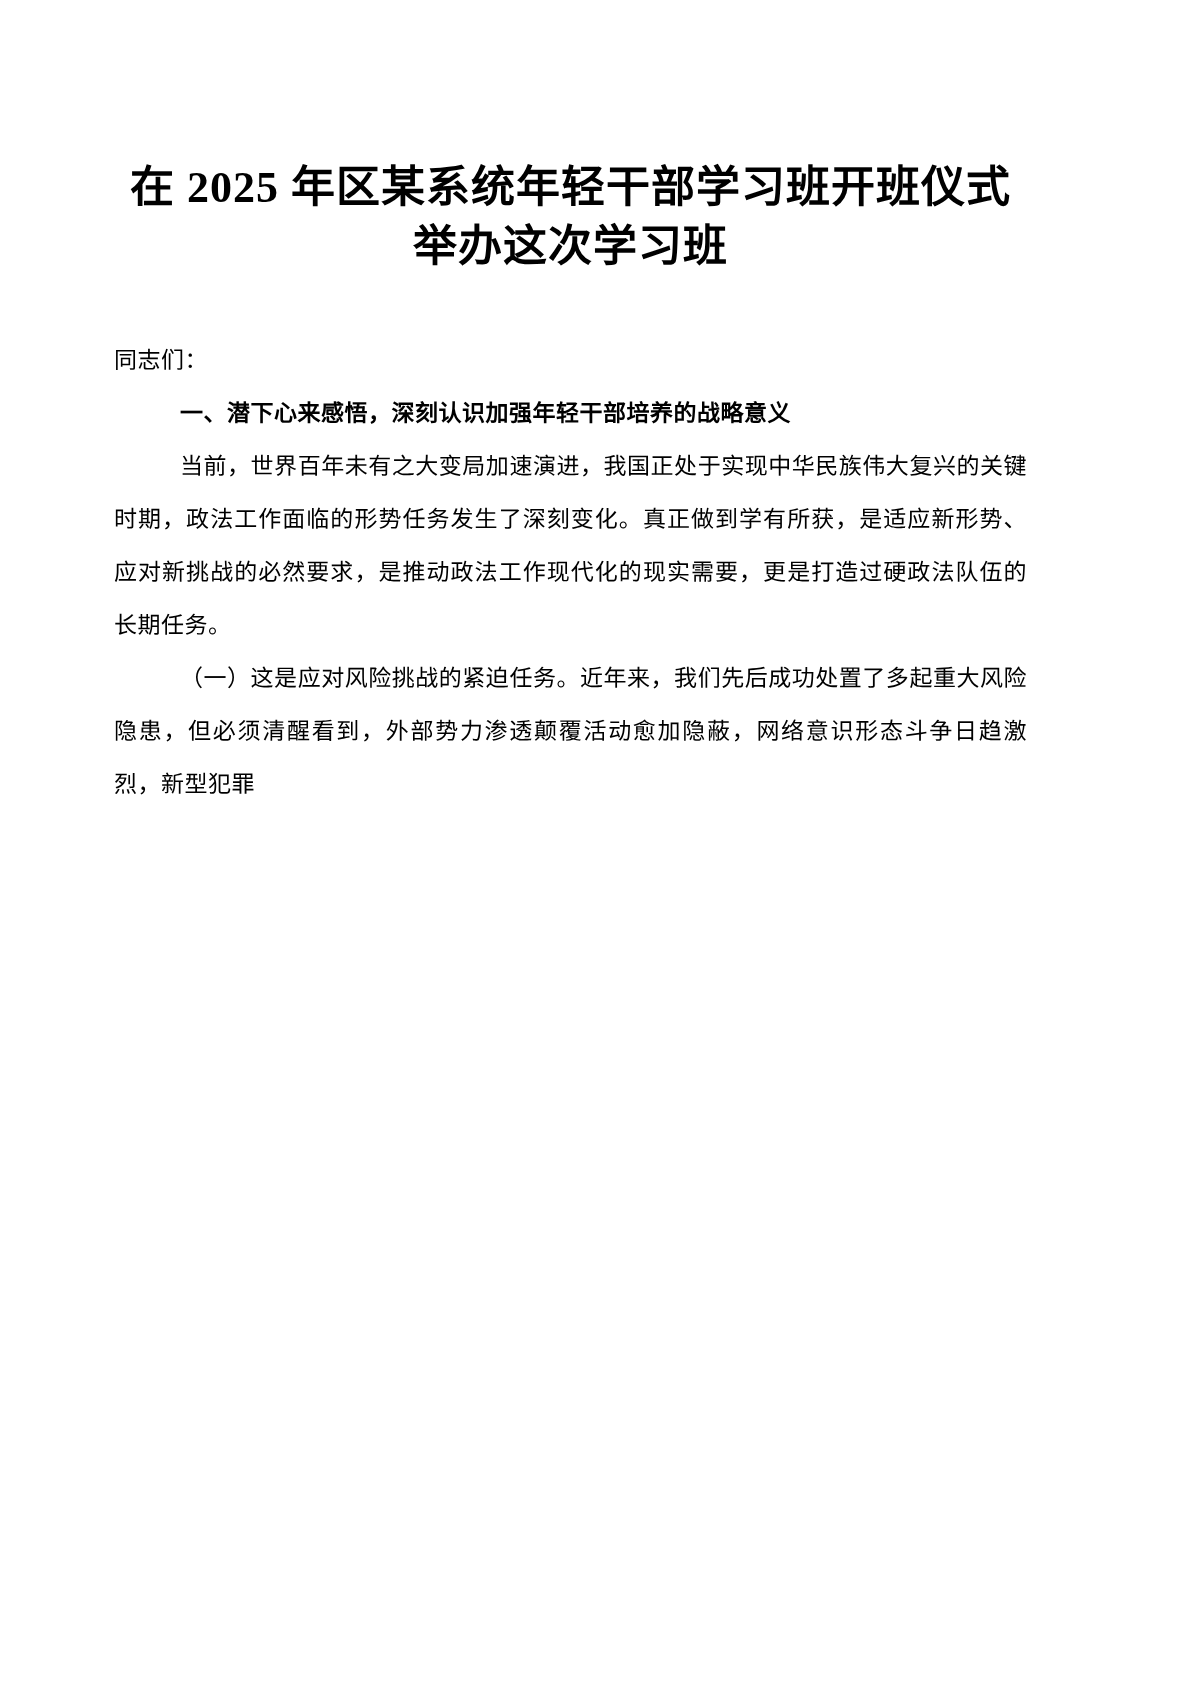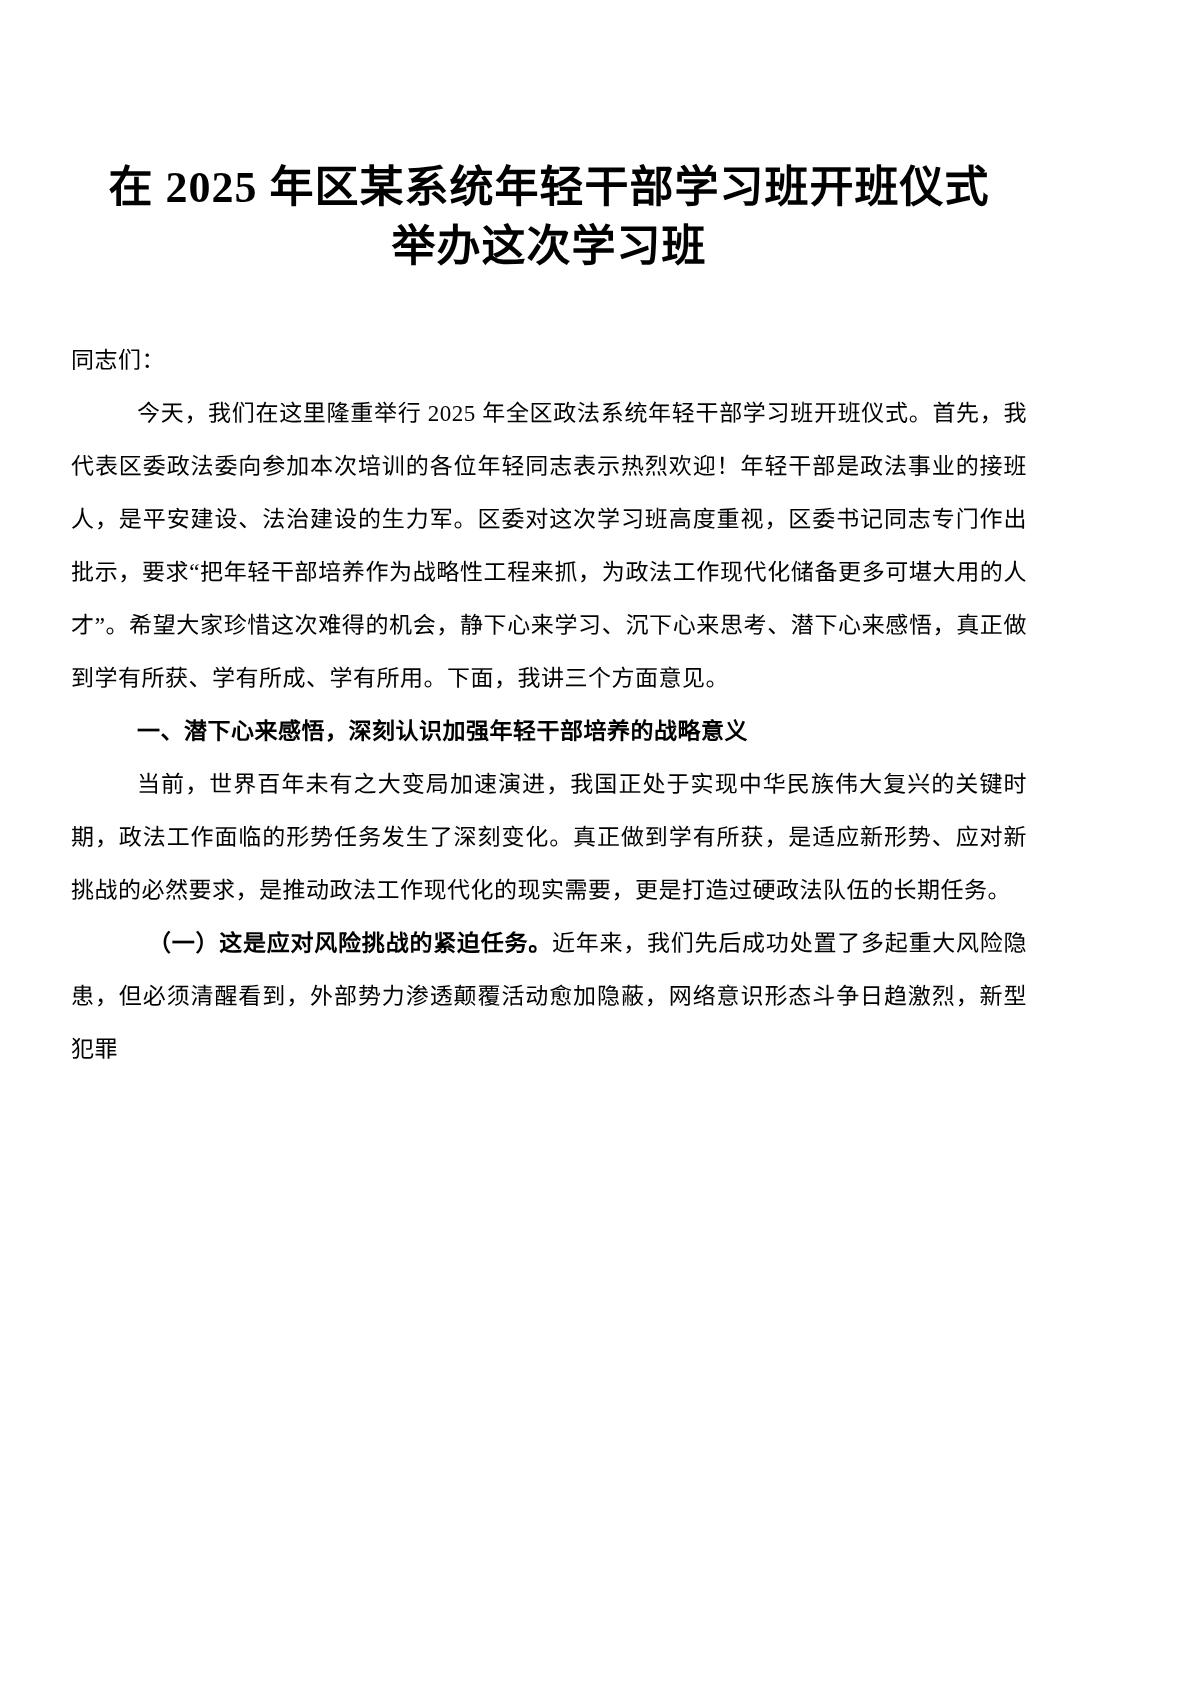--- a/index.html
+++ b/index.html
@@ -6,21 +6,21 @@
     margin: 0;
     padding: 0;
     background: #ffffff;
   }
   .page {
     position: relative;
     width: 1190px;
     height: 1683px;
     background: #ffffff;
     box-sizing: border-box;
-    padding: 158px 163px 0 71px;
+    padding: 158px 163px 0 114px;
     color: #000000;
     font-family: "Liberation Serif", "DejaVu Serif", serif;
     overflow: hidden;
   }
   .doc-title {
     margin: 0 0 58px 0;
     font-size: 44px;
     line-height: 59px;
     font-weight: bold;
     text-align: center;
@@ -40,37 +40,35 @@
   .para {
     text-indent: 66px;
   }
   .section-heading {
     font-weight: bold;
     text-indent: 66px;
     font-family: "Liberation Sans", "DejaVu Sans", sans-serif;
     letter-spacing: 0.5px;
   }
   .sub-lead {
-    font-weight: bold;
-    margin-left: 11px;
+    font-weight: normal;
   }
 </style>
 </head>
 <body>
 
 <div class="page">
   <h1 class="doc-title">
     <div>在 2025 年区某系统年轻干部学习班开班仪式</div>
     <div>举办这次学习班</div>
   </h1>
 
   <div class="doc-body">
     <p class="salutation">同志们：</p>
 
-    <p class="para">今天，我们在这里隆重举行 2025 年全区政法系统年轻干部学习班开班仪式。首先，我代表区委政法委向参加本次培训的各位年轻同志表示热烈欢迎！年轻干部是政法事业的接班人，是平安建设、法治建设的生力军。区委对这次学习班高度重视，区委书记同志专门作出批示，要求“把年轻干部培养作为战略性工程来抓，为政法工作现代化储备更多可堪大用的人才”。希望大家珍惜这次难得的机会，静下心来学习、沉下心来思考、潜下心来感悟，真正做到学有所获、学有所成、学有所用。下面，我讲三个方面意见。</p>
 
     <p class="section-heading">一、潜下心来感悟，深刻认识加强年轻干部培养的战略意义</p>
 
     <p class="para">当前，世界百年未有之大变局加速演进，我国正处于实现中华民族伟大复兴的关键时期，政法工作面临的形势任务发生了深刻变化。真正做到学有所获，是适应新形势、应对新挑战的必然要求，是推动政法工作现代化的现实需要，更是打造过硬政法队伍的长期任务。</p>
 
     <p class="para"><span class="sub-lead">（一）这是应对风险挑战的紧迫任务。</span><span>近年来，我们先后成功处置了多起重大风险隐患，但必须清醒看到，外部势力渗透颠覆活动愈加隐蔽，网络意识形态斗争日趋激烈，新型犯罪</span></p>
   </div>
 </div>
 
 </body></html>

